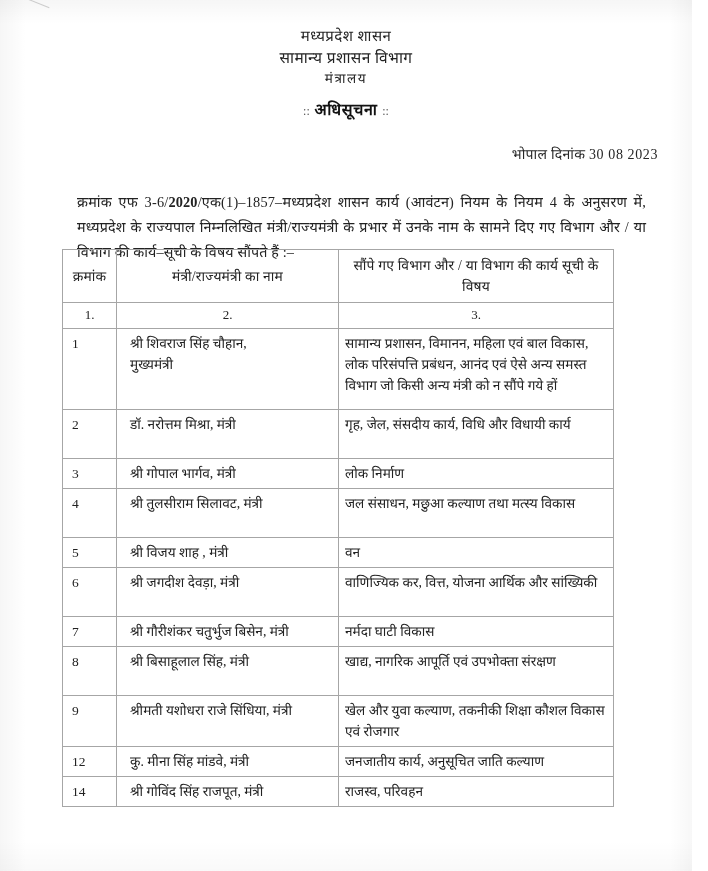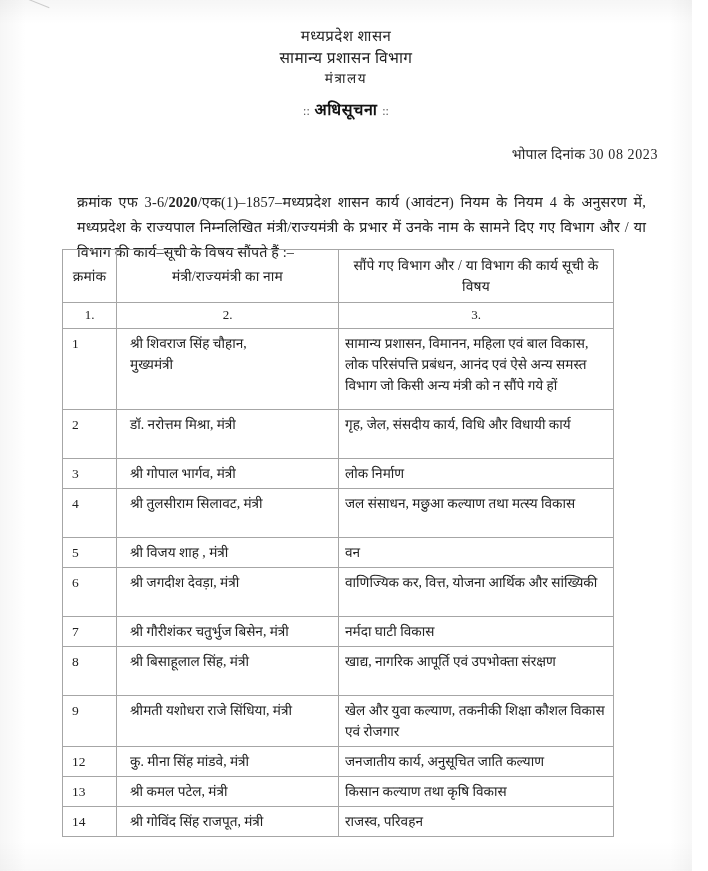--- a/index.html
+++ b/index.html
@@ -244,25 +244,20 @@
         <td class="cell-sn">9</td>
         <td class="cell-name">श्रीमती यशोधरा राजे सिंधिया, मंत्री</td>
         <td class="cell-dept">खेल और युवा कल्याण, तकनीकी शिक्षा कौशल विकास एवं रोजगार</td>
       </tr>
       <tr class="row-short">
         <td class="cell-sn">12</td>
         <td class="cell-name">कु. मीना सिंह मांडवे, मंत्री</td>
         <td class="cell-dept">जनजातीय कार्य, अनुसूचित जाति कल्याण</td>
       </tr>
       <tr class="row-short">
-        <td class="cell-sn">13</td>
-        <td class="cell-name">श्री कमल पटेल, मंत्री</td>
-        <td class="cell-dept">किसान कल्याण तथा कृषि विकास</td>
-      </tr>
-      <tr class="row-short">
         <td class="cell-sn">14</td>
         <td class="cell-name">श्री गोविंद सिंह राजपूत, मंत्री</td>
         <td class="cell-dept">राजस्व, परिवहन</td>
       </tr>
 
     </tbody>
   </table>
 </div>
 
 </body></html>

